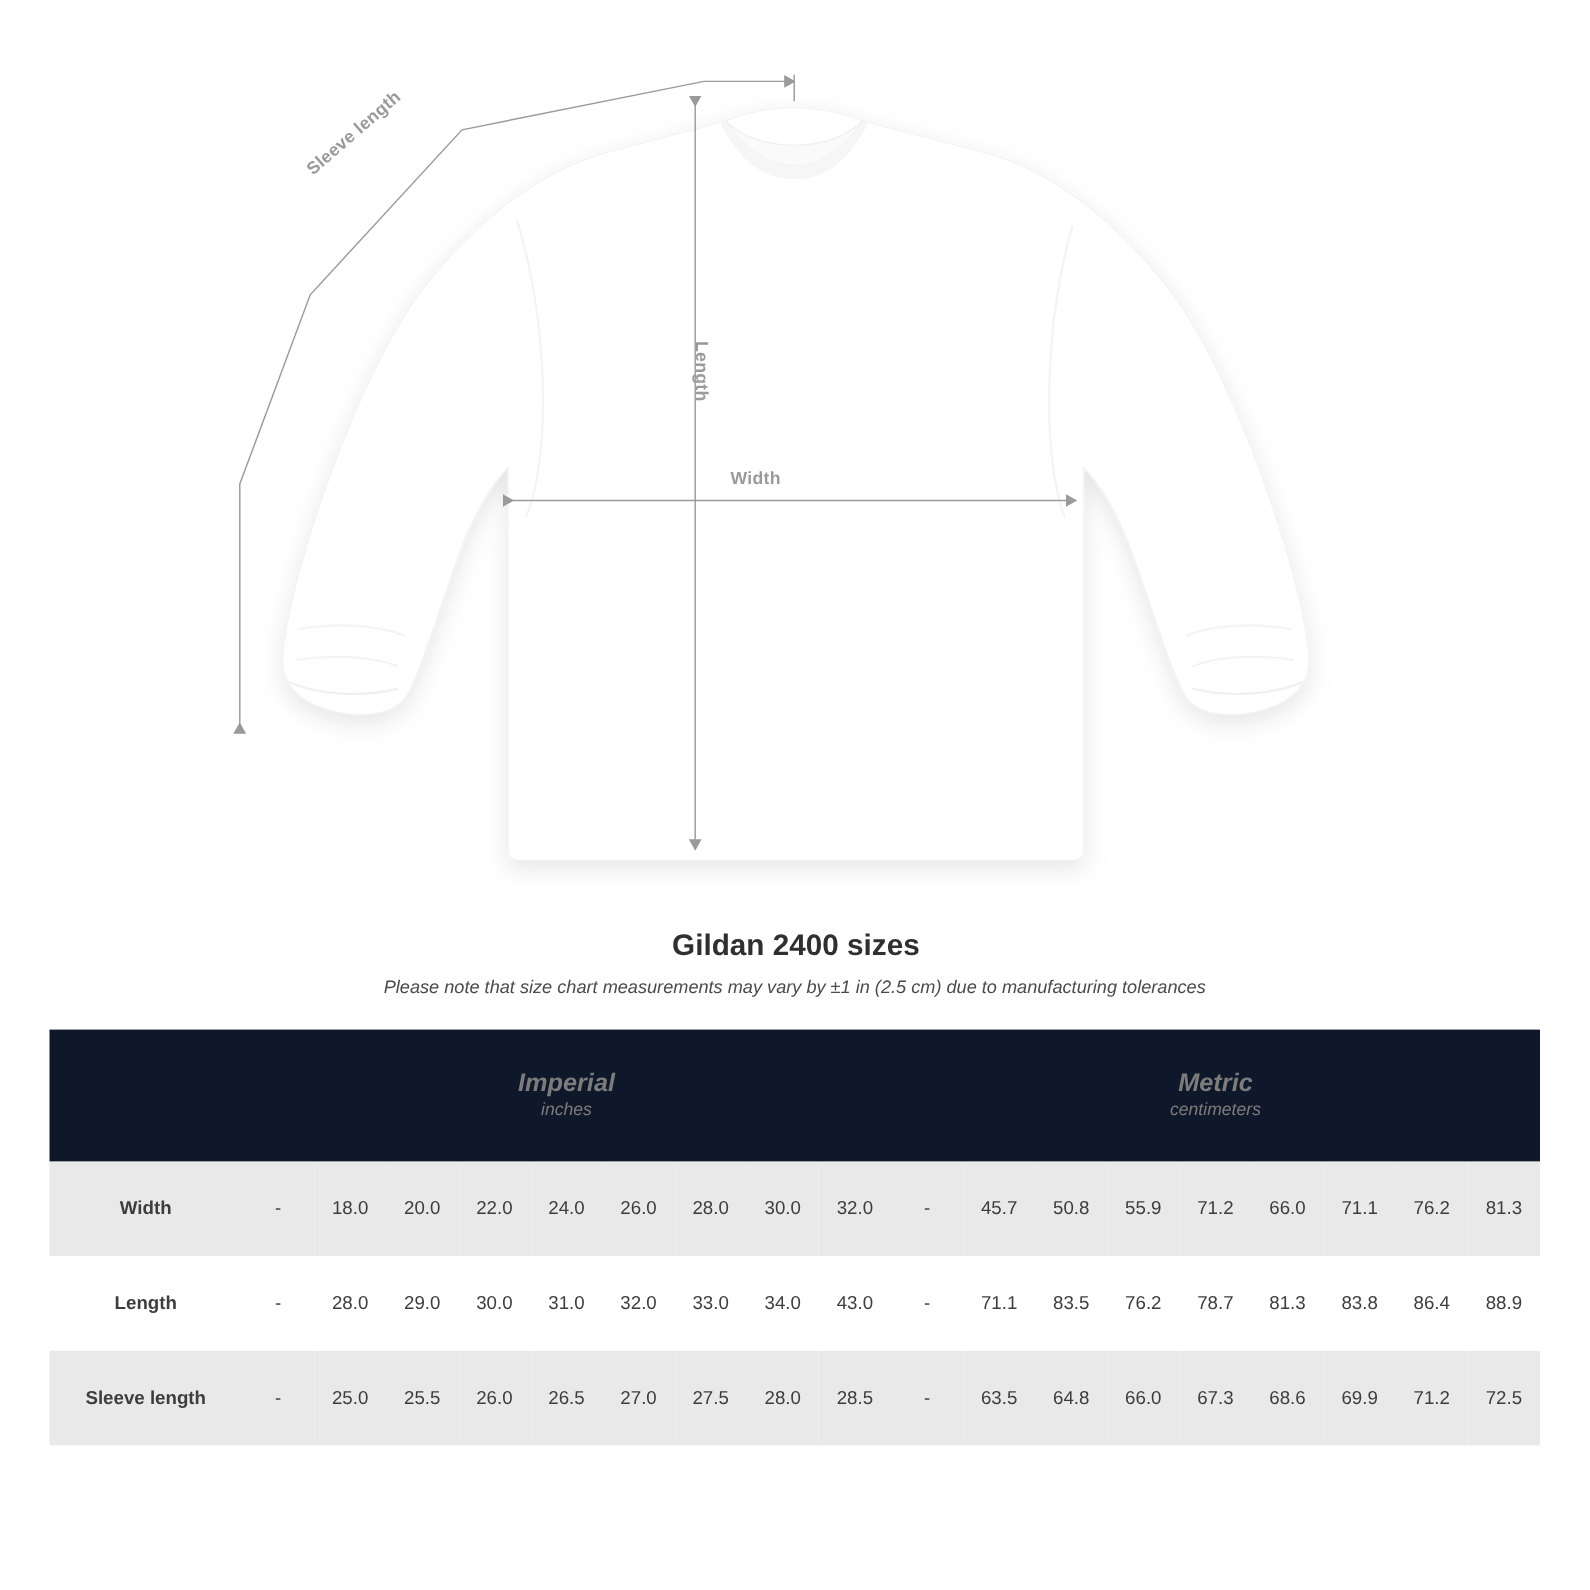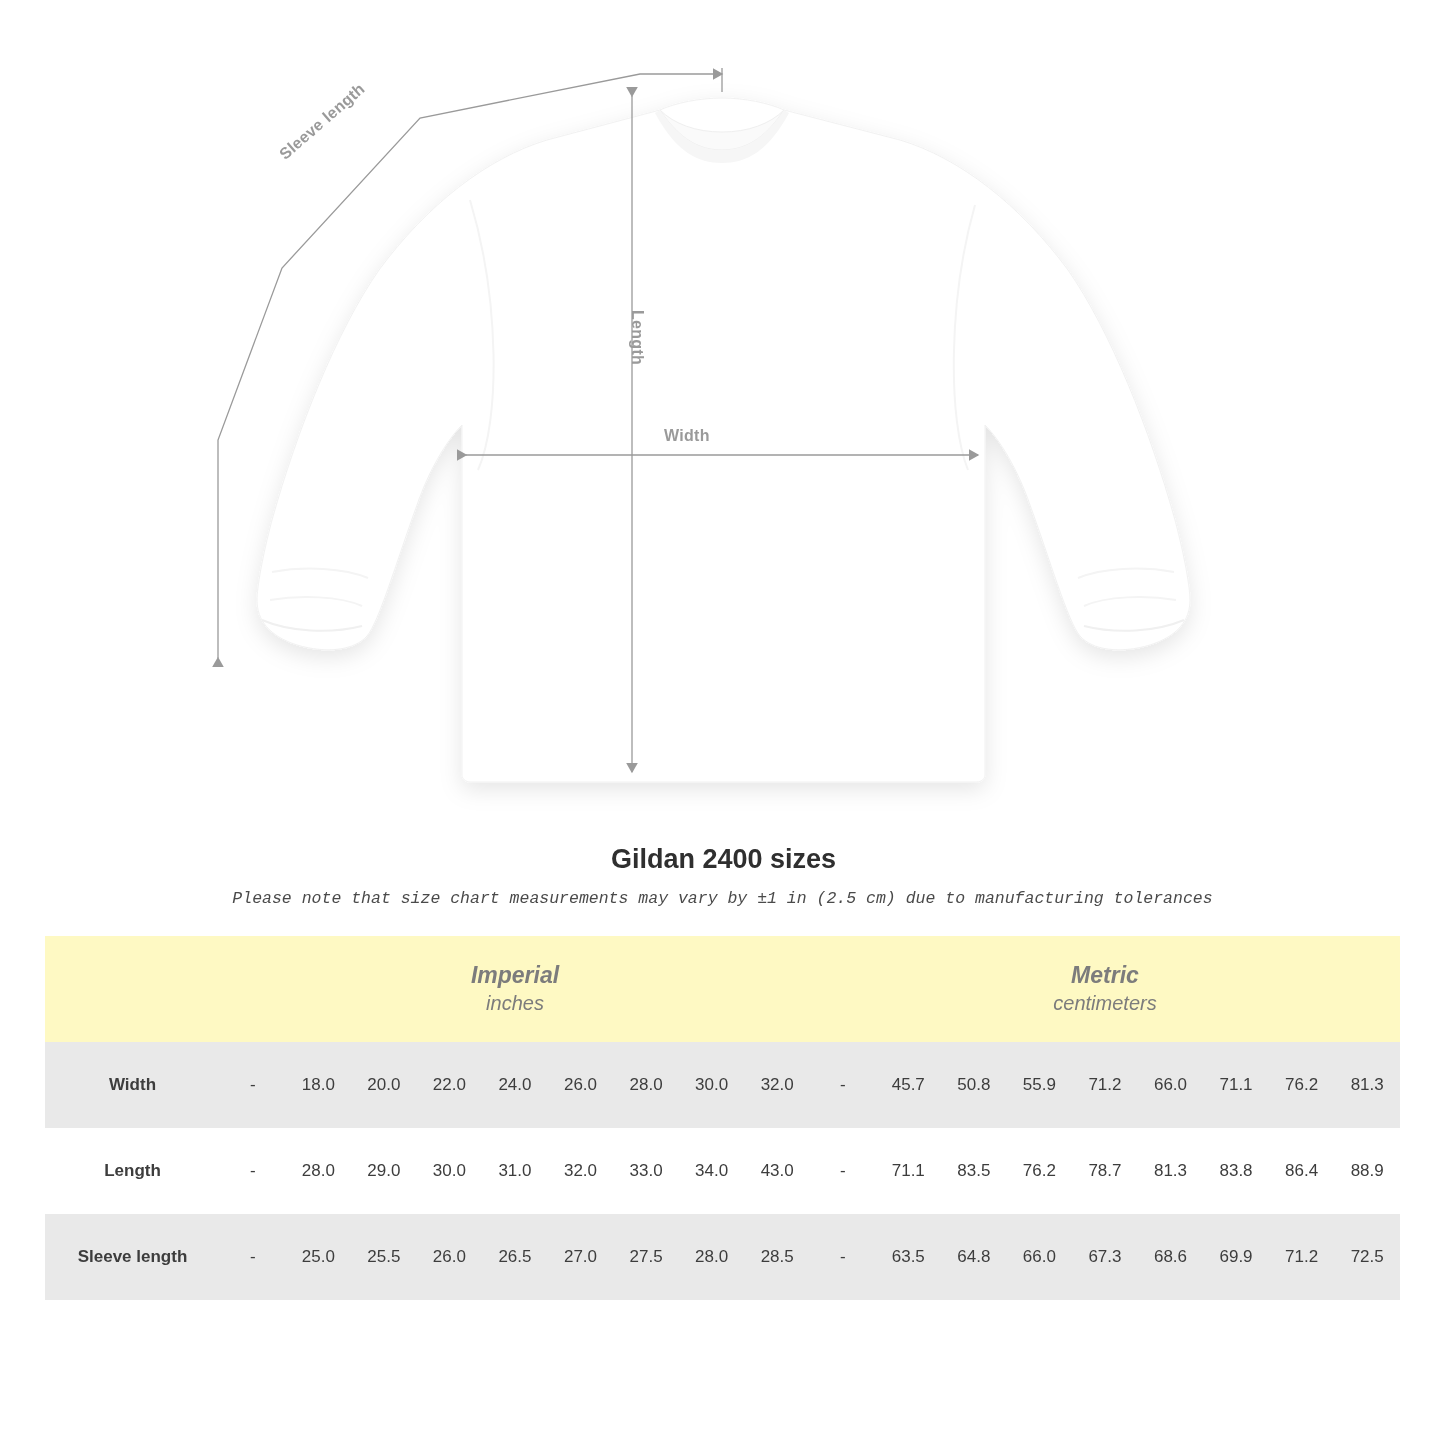--- a/index.html
+++ b/index.html
@@ -60,53 +60,52 @@
     font-size: 27px;
     font-weight: bold;
     color: #2f2f2f;
     margin: 0 0 14px 2px;
   }
   .chart-note {
     font-size: 16.5px;
     font-style: italic;
     color: #4a4a4a;
     margin: 0;
-    font-family: Liberation Mono, monospace;
   }
 
   
   .table-wrap {
     margin: 28px 45px 0 45px;
   }
   table.size-table {
     border-collapse: collapse;
     width: 1355px;
     table-layout: fixed;
   }
   table.size-table td, table.size-table th {
     text-align: center;
     vertical-align: middle;
     font-size: 17px;
     color: #3d3d3d;
     border: none;
   }
   .unit-row td {
-    background: #fef9c3;
-    height: 106px;
+    background: #0f172a;
+    height: 120px;
     padding: 0;
   }
   .unit-name {
     font-size: 23px;
     font-style: italic;
     font-weight: bold;
     color: #7c7c7c;
     line-height: 1.25;
   }
   .unit-sub {
-    font-size: 20px;
+    font-size: 16px;
     font-style: italic;
     color: #7c7c7c;
     line-height: 1.4;
   }
   .hdr-row td {
     background: #ffffff;
     height: 84px;
     font-weight: bold;
     font-size: 17.5px;
   }

